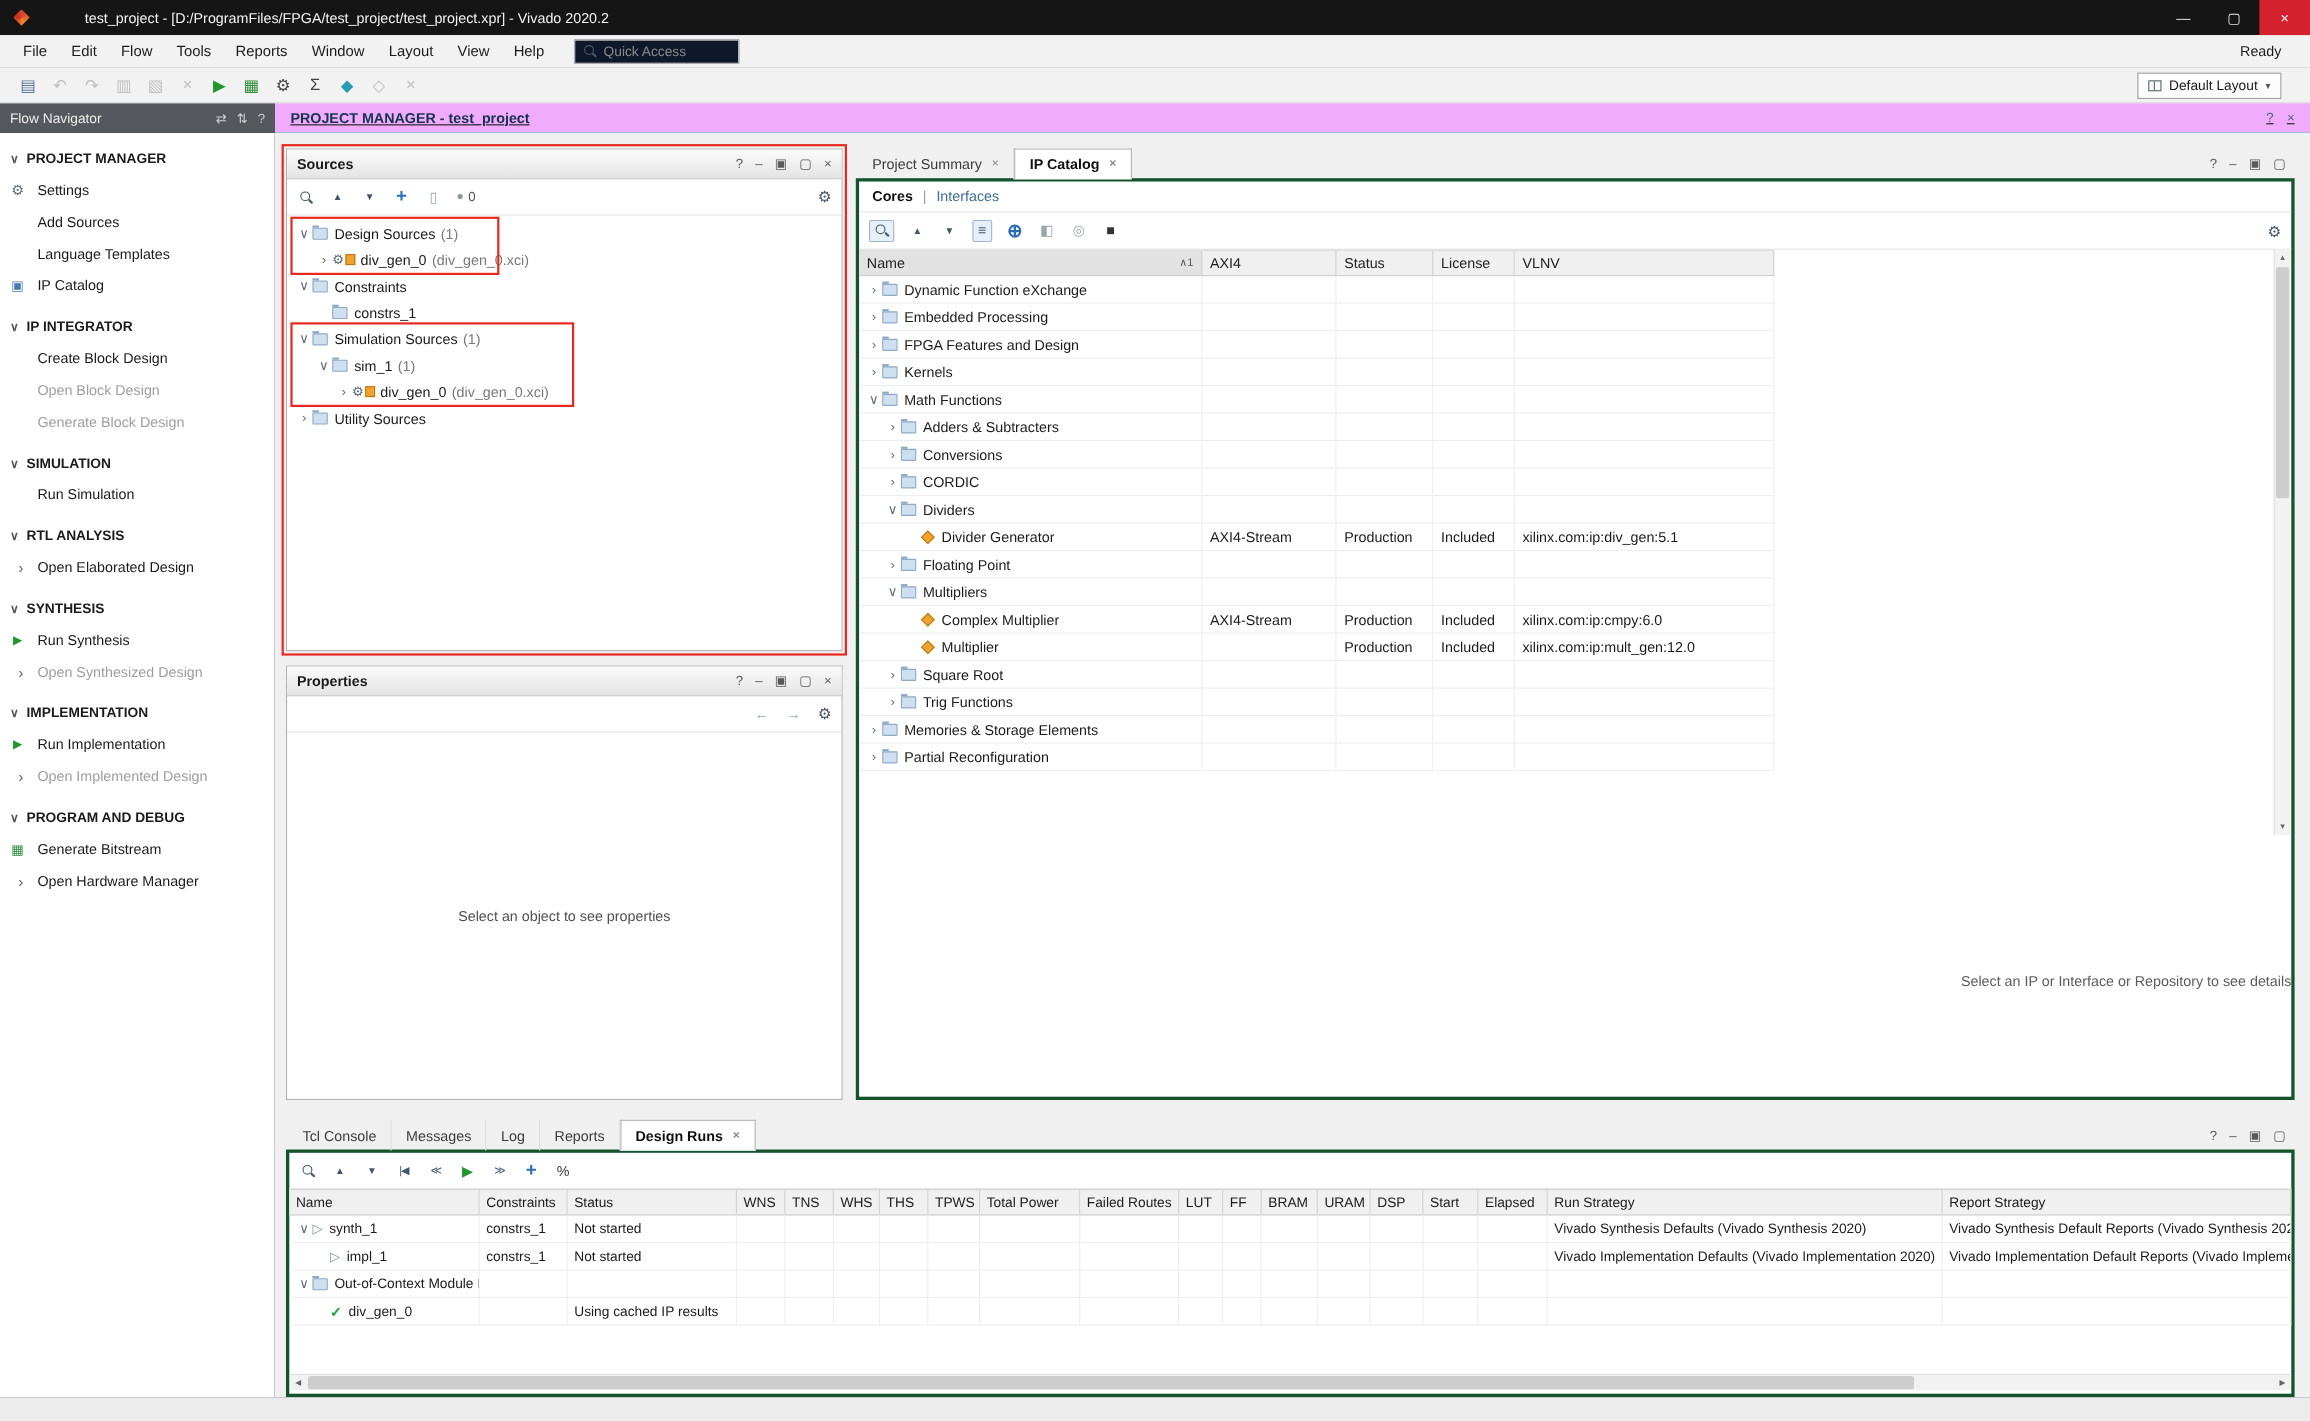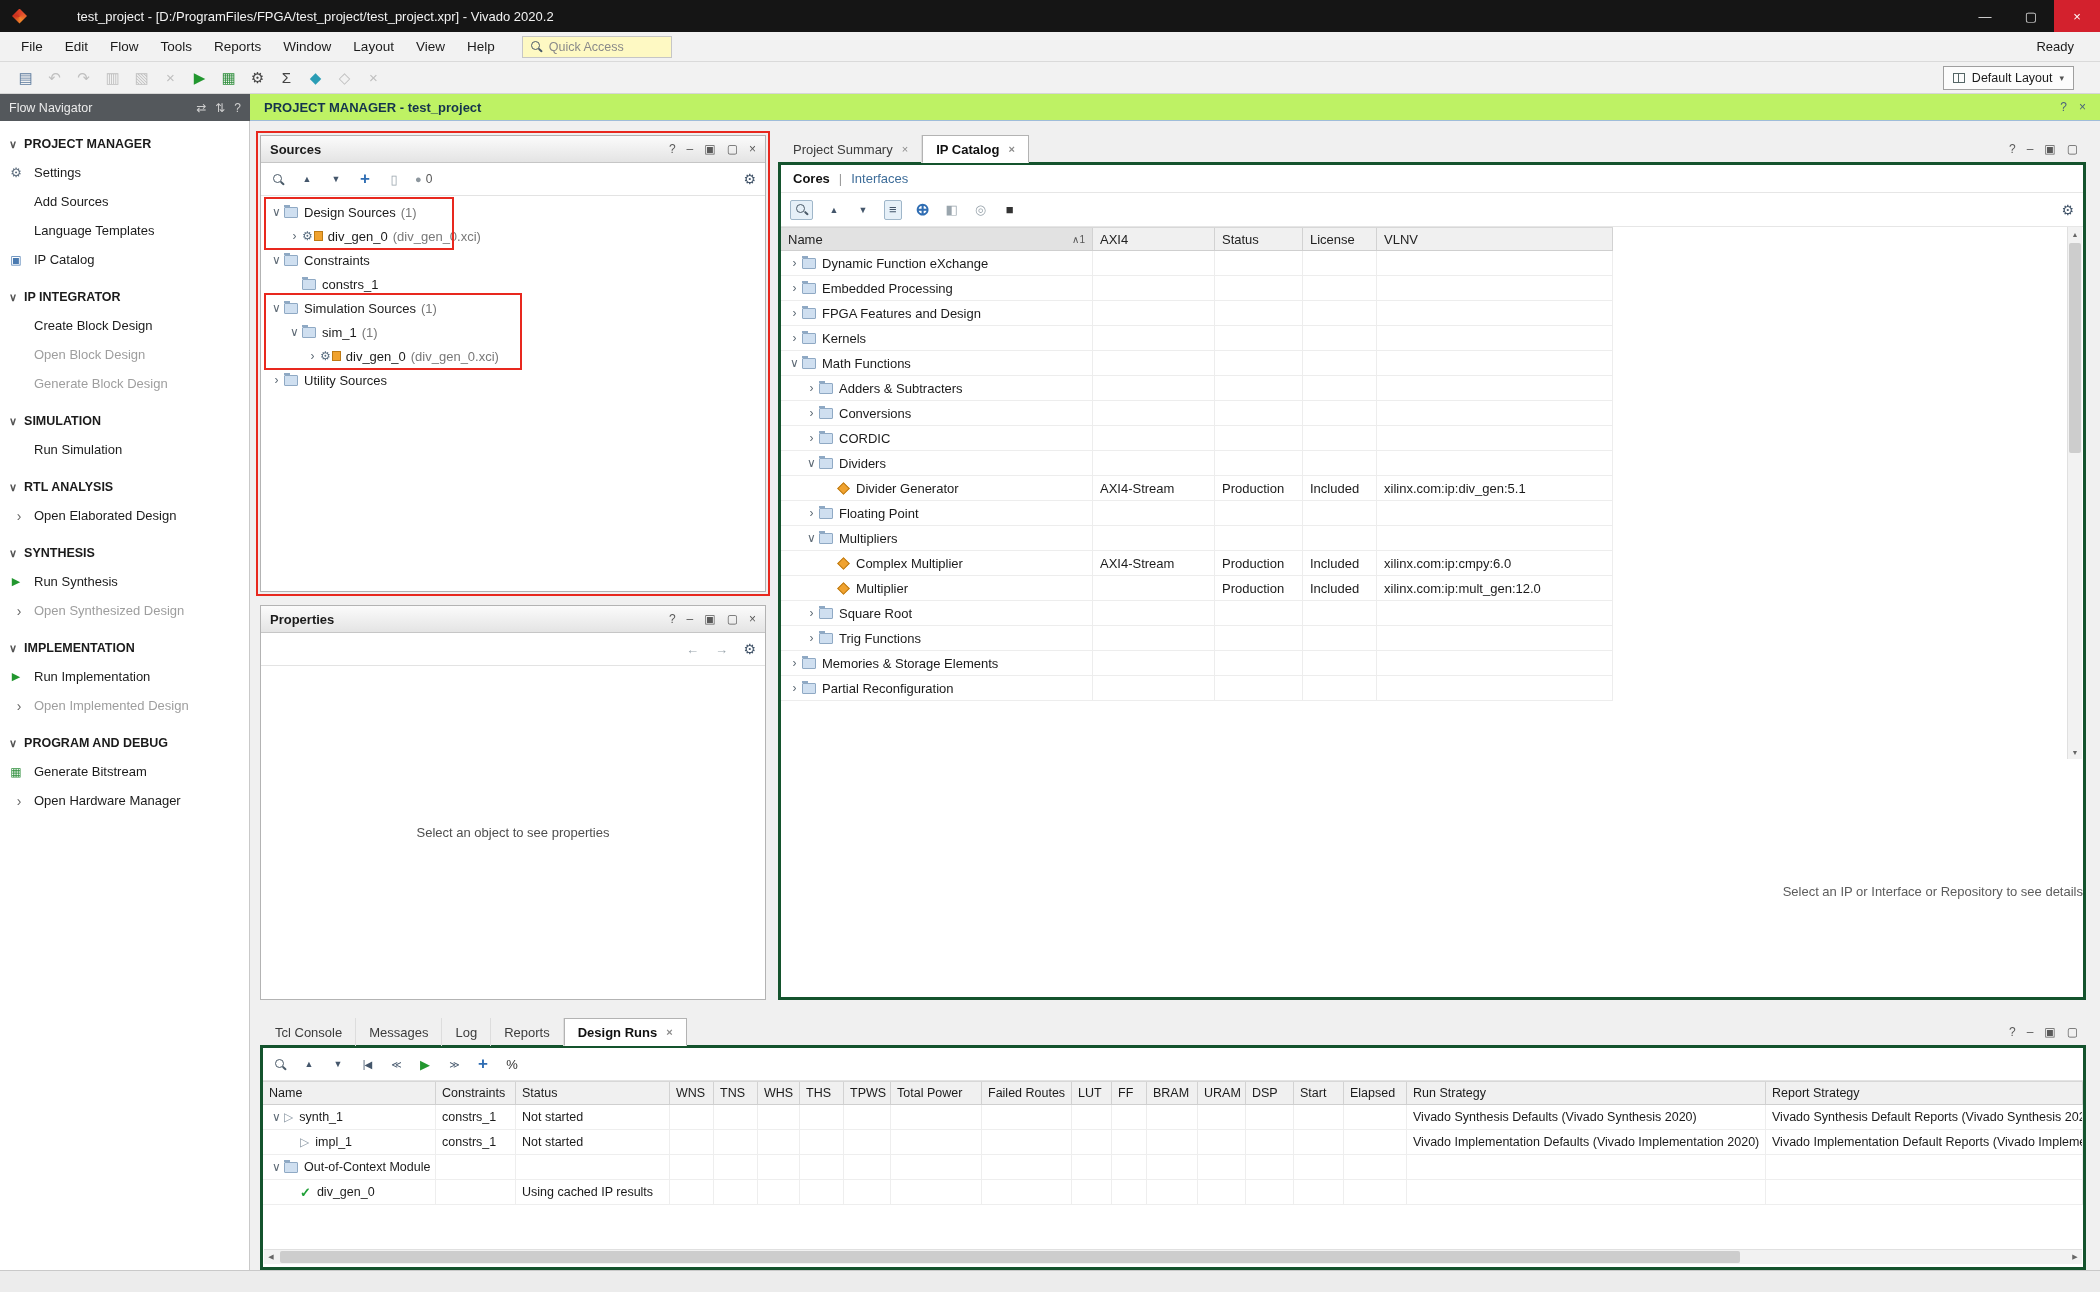--- a/index.html
+++ b/index.html
@@ -15,38 +15,38 @@
 .app-icon{width:15px;height:15px;margin:0 10px 0 12px;background:conic-gradient(from 40deg,#e24a2d,#f0882b,#c92f1d,#e24a2d);clip-path:polygon(50% 0,100% 50%,50% 100%,0 50%);flex:none;}
 .tb-title{font-size:13px;color:#f2f2f2;white-space:nowrap;margin-left:40px;}
 .win-controls{margin-left:auto;display:flex;height:32px;}
 .win-btn{width:46px;display:flex;align-items:center;justify-content:center;font-size:13px;color:#e0e0e0;}
 .win-btn.close{background:#d3212d;color:#fff;}
 
 
 .menubar{position:absolute;top:32px;left:0;width:100%;height:30px;background:#f2f2f2;border-bottom:1px solid #dadada;display:flex;align-items:center;padding:0 10px;}
 .menu-items{display:flex;}
 .menu-item{padding:5px 11px;font-size:13.5px;}
-.quick-access{margin-left:16px;width:150px;height:22px;border:1px solid #c6c6c6;background:#fef9c3;display:flex;align-items:center;gap:6px;padding:0 7px;color:#8a8a8a;font-size:12.5px;}
+.quick-access{margin-left:16px;width:150px;height:22px;border:1px solid #c6c6c6;background:#0f172a;display:flex;align-items:center;gap:6px;padding:0 7px;color:#8a8a8a;font-size:12.5px;}
 .ready{margin-left:auto;padding-right:16px;font-size:13px;}
 
 
 .toolbar{position:absolute;top:62px;left:0;width:100%;height:32px;background:#f2f2f2;border-bottom:1px solid #d6d6d6;display:flex;align-items:center;padding:0 12px;}
 .tb-icons{display:flex;gap:2px;}
 .tb-icon{width:27px;height:26px;display:flex;align-items:center;justify-content:center;font-size:15px;color:#4c5b6b;}
 .tb-icon.disabled{color:#bfbfbf;}
 .layout-box{margin-left:auto;margin-right:14px;height:24px;border:1px solid #9f9f9f;background:#fcfcfc;display:flex;align-items:center;gap:7px;padding:0 9px;font-size:12.5px;}
 .layout-grid-icon{width:12px;height:10px;border:1px solid #566;position:relative;flex:none;}
 .layout-grid-icon::before{content:"";position:absolute;left:4px;top:0;bottom:0;width:1px;background:#566;}
 .caret{font-size:9px;color:#555;}
 
 
 .fn-header{position:absolute;left:0;top:94px;width:250px;height:27px;background:#54585c;color:#ececec;display:flex;align-items:center;padding:0 9px;gap:8px;}
 .fn-title{font-size:12.5px;}
 .fn-header-icons{margin-left:auto;display:flex;gap:9px;font-size:12px;color:#cfcfcf;}
-.context-bar{position:absolute;top:94px;left:250px;right:0;height:27px;background:#bef264;border-bottom:1px solid #9fbdd9;display:flex;align-items:center;padding:0 14px;}
+.context-bar{position:absolute;top:94px;left:250px;right:0;height:27px;background:#f0abfc;border-bottom:1px solid #9fbdd9;display:flex;align-items:center;padding:0 14px;text-decoration:underline;}
 .context-title{font-weight:bold;font-size:13px;color:#14334d;}
 .context-icons{margin-left:auto;display:flex;gap:12px;color:#49637c;font-size:12px;}
 
 
 .flow-nav{position:absolute;left:0;top:121px;width:250px;height:1149px;background:#fff;border-right:1px solid #c9c9c9;overflow:hidden;}
 .fn-section{margin-top:9px;}
 .fn-sec-header{display:flex;align-items:center;gap:7px;padding:7px 9px;font-weight:bold;font-size:12.5px;}
 .fn-caret{color:#555;font-size:11px;}
 .fn-item{display:flex;align-items:center;gap:6px;height:29px;padding-left:10px;font-size:13px;}
 .fn-item.disabled{color:#9e9e9e;}

